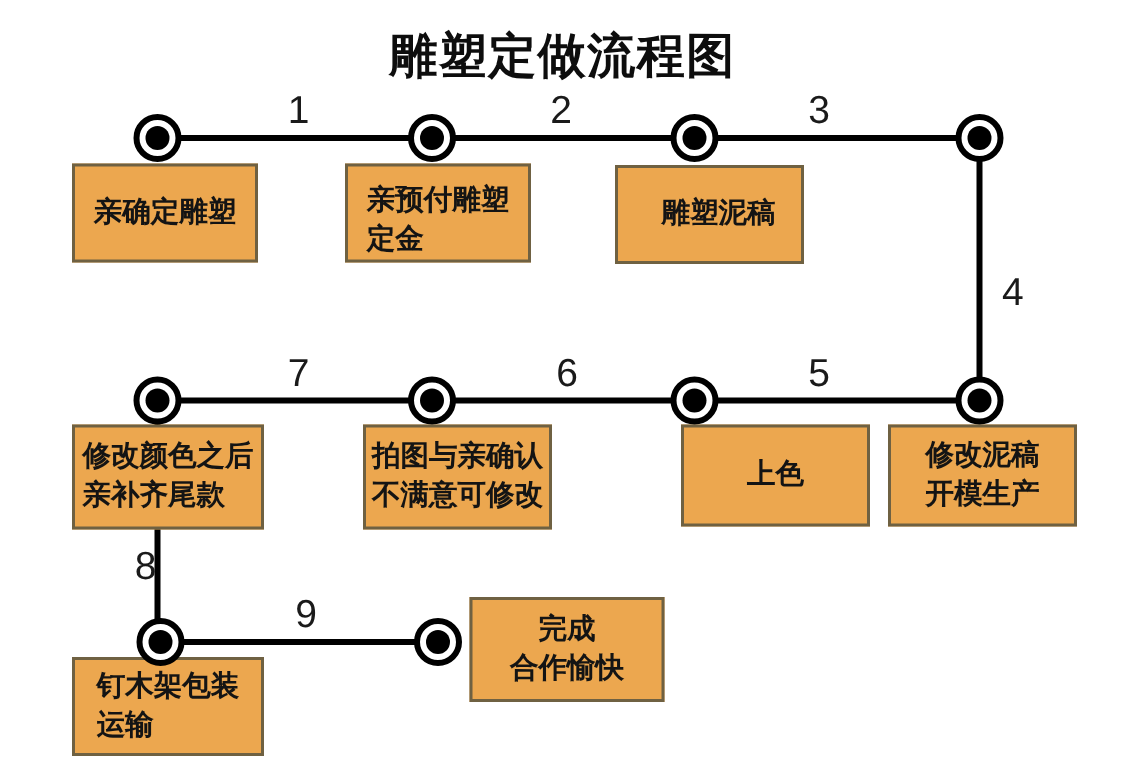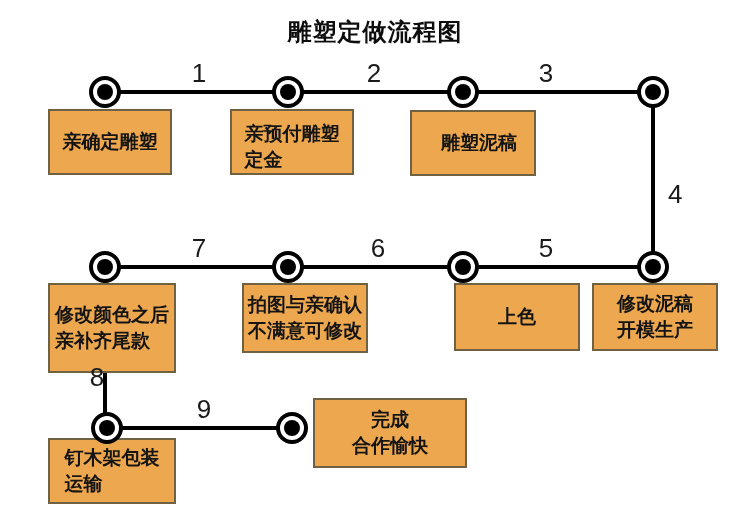--- a/index.html
+++ b/index.html
@@ -5,21 +5,21 @@
   html, body { margin: 0; padding: 0; background: #ffffff; }
   body {
     width: 750px; height: 513px; position: relative; overflow: hidden;
     font-family: "Liberation Sans", "DejaVu Sans", sans-serif;
     color: #111;
   }
   .canvas { position: absolute; inset: 0; }
 
   .page-title {
     position: absolute; left: 0; right: 0; top: 16px;
-    text-align: center; font-size: 24px; font-weight: bold;
+    text-align: center; font-size: 32px; font-weight: bold;
     letter-spacing: 1px; color: #0d0d0d; z-index: 3;
   }
 
   .line { position: absolute; background: var(--line, #000); z-index: 1; }
   .h1 { left: 105px; top: 90px;  width: 548px; height: 4px; }
   .h2 { left: 105px; top: 265px; width: 548px; height: 4px; }
   .h3 { left: 107px; top: 426px; width: 185px; height: 4px; }
   .v1 { left: 651px; top: 92px;  width: 4px; height: 175px; }
   .v2 { left: 103px; top: 267px; width: 4px; height: 161px; }
 
@@ -65,26 +65,26 @@
   }
   .box .box-text {
     font-size: 19px; font-weight: bold; line-height: 26px;
     text-align: left; color: #141414;
   }
   .box.center .box-text { text-align: center; }
   .b1  { left: 48px;  top: 109px; width: 124px; height: 66px; }
   .b2  { left: 230px; top: 109px; width: 124px; height: 66px; align-items: flex-end; }
   .b3  { left: 410px; top: 110px; width: 126px; height: 66px; padding-left: 12px; }
   .b4  { left: 592px; top: 109px; width: 126px; height: 67px; }
-  .b5  { left: 48px;  top: 283px; width: 128px; height: 90px; }
+  .b5  { left: 48px;  top: 283px; width: 128px; height: 70px; }
   .b6  { left: 230px; top: 283px; width: 126px; height: 70px; margin-left: 12px; }
   .b7  { left: 410px; top: 283px; width: 126px; height: 68px; margin-left: 44px; }
   .b8  { left: 592px; top: 283px; width: 126px; height: 68px; }
   .b9  { left: 48px;  top: 438px; width: 128px; height: 66px; }
-  .b10 { left: 313px; top: 398px; width: 154px; height: 70px; }
+  .b10 { left: 313px; top: 398px; width: 130px; height: 70px; }
 </style>
 </head>
 <body>
 
 <div class="canvas">
 
   <div class="page-title">雕塑定做流程图</div>
 
   <div class="line h1"></div>
   <div class="line h2"></div>

